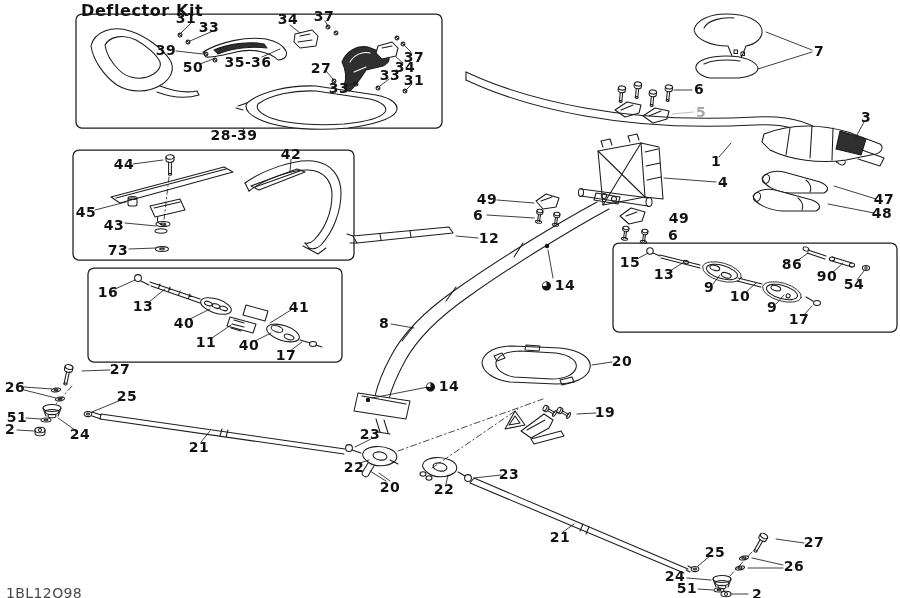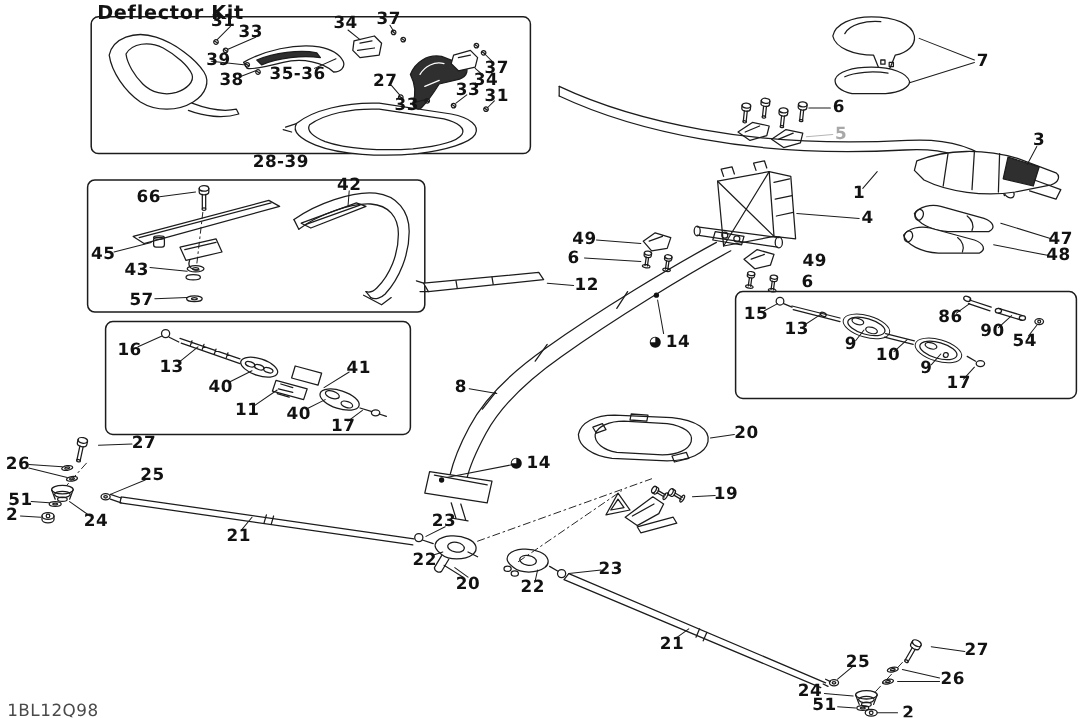--- a/index.html
+++ b/index.html
@@ -405,36 +405,36 @@
     </g>
   </g>
 </svg>
 
 <div class="title">Deflector Kit</div>
 
 <div class="co" style="left:186px;top:18px">31</div>
 <div class="co" style="left:209px;top:27px">33</div>
 <div class="co" style="left:288px;top:19px">34</div>
 <div class="co" style="left:324px;top:16px">37</div>
-<div class="co" style="left:182px;top:50px">39</div>
-<div class="co" style="left:193px;top:67px">38</div>
+<div class="co" style="left:166px;top:50px">39</div>
+<div class="co" style="left:193px;top:67px">50</div>
 <div class="co" style="left:248px;top:62px">35-36</div>
 <div class="co" style="left:321px;top:68px">27</div>
 <div class="co" style="left:339px;top:88px">33</div>
 <div class="co" style="left:414px;top:57px">37</div>
 <div class="co" style="left:405px;top:67px">34</div>
 <div class="co" style="left:390px;top:75px">33</div>
 <div class="co" style="left:414px;top:80px">31</div>
 <div class="co" style="left:234px;top:135px">28-39</div>
 
-<div class="co" style="left:124px;top:164px">66</div>
+<div class="co" style="left:124px;top:164px">44</div>
 <div class="co" style="left:291px;top:154px">42</div>
 <div class="co" style="left:86px;top:212px">45</div>
 <div class="co" style="left:114px;top:225px">43</div>
-<div class="co" style="left:118px;top:250px">57</div>
+<div class="co" style="left:118px;top:250px">73</div>
 
 <div class="co" style="left:108px;top:292px">16</div>
 <div class="co" style="left:143px;top:306px">13</div>
 <div class="co" style="left:184px;top:323px">40</div>
 <div class="co" style="left:206px;top:342px">11</div>
 <div class="co" style="left:299px;top:307px">41</div>
 <div class="co" style="left:249px;top:345px">40</div>
 <div class="co" style="left:286px;top:355px">17</div>
 
 <div class="co" style="left:819px;top:51px">7</div>

